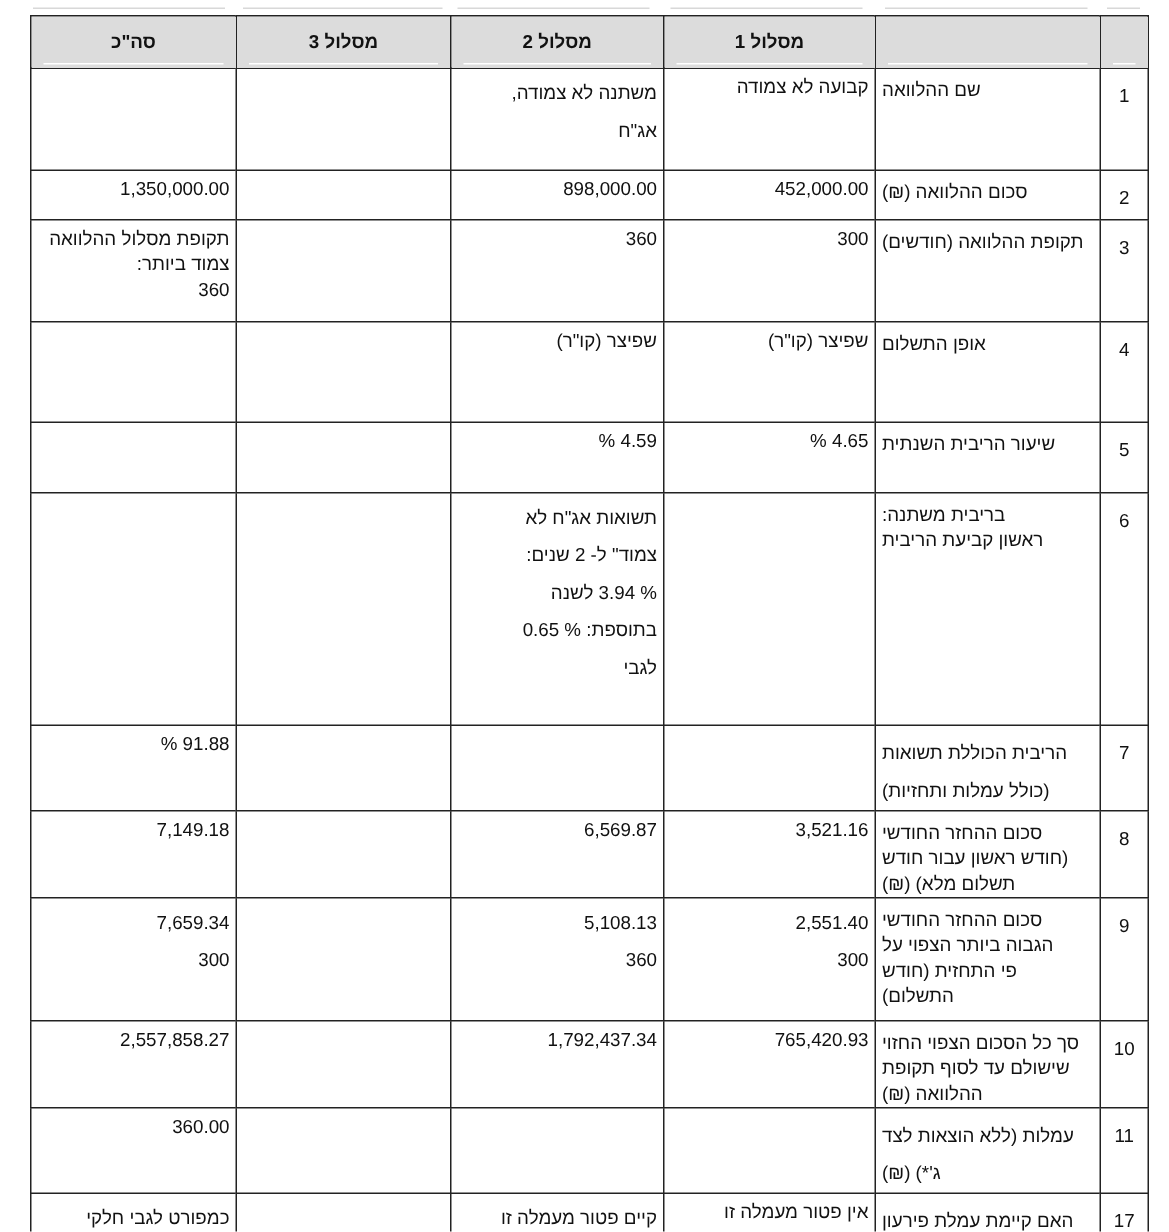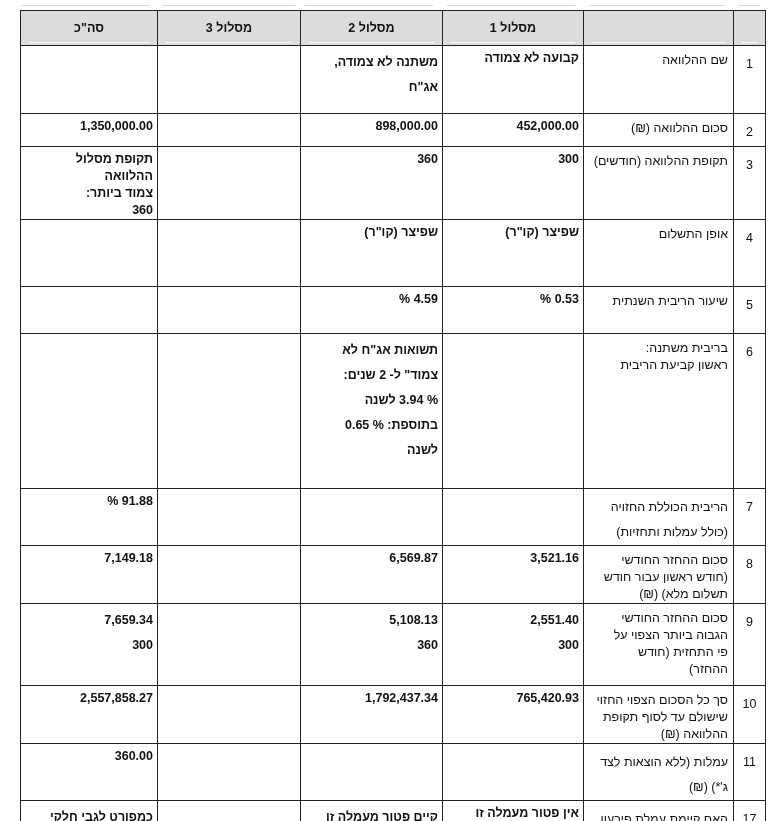--- a/index.html
+++ b/index.html
@@ -5,22 +5,22 @@
   html, body { margin:0; padding:0; background:#fff; }
   body { width:779px; height:821px; overflow:hidden; position:relative;
          font-family:"Liberation Sans", "DejaVu Sans", sans-serif; color:#111; }
   .topline { position:absolute; top:5px; height:1px; background:#d8d8d8; }
   table.grid { position:absolute; left:20px; top:10px; border-collapse:collapse; direction:rtl;
                table-layout:fixed; width:745px; }
   table.grid td, table.grid th { border:1.3px solid #222; vertical-align:top; padding:0; font-size:12.5px; line-height:17px; }
   th { background:#dcdcdc; font-weight:bold; font-size:13px; height:34px; text-align:center; vertical-align:middle !important; position:relative; }
   th .uline { position:absolute; left:8px; right:8px; bottom:2px; height:1px; background:#fff; }
   td.num { text-align:center; padding-top:10px !important; font-size:12px; }
-  td.lbl { padding:6px 5px 0 4px !important; text-align:right; }
-  td.val { padding:4px 4px 0 4px !important; text-align:right;font-weight:bold; }
+  td.lbl { padding:6px 5px 0 4px !important; text-align:left; }
+  td.val { padding:4px 4px 0 4px !important; text-align:right; }
   .line { display:block; }
   .sp { line-height:25px; }
 </style>
 </head>
 <body>
 
 <div class="topline" style="left:22px;width:128px"></div>
 <div class="topline" style="left:162px;width:133px"></div>
 <div class="topline" style="left:305px;width:128px"></div>
 <div class="topline" style="left:447px;width:128px"></div>
@@ -109,49 +109,49 @@
         </td>
         <td class="val"></td>
         <td class="val"></td>
       </tr>
       <tr style="height: 47px;">
         <td class="num"><span>5</span></td>
         <td class="lbl">
           <span class="line">שיעור הריבית השנתית</span>
         </td>
         <td class="val">
-          <span class="line">0.53 %</span>
+          <span class="line">4.65 %</span>
         </td>
         <td class="val">
           <span class="line">4.59 %</span>
         </td>
         <td class="val"></td>
         <td class="val"></td>
       </tr>
       <tr style="height: 155px;">
         <td class="num"><span>6</span></td>
         <td class="lbl">
           <span class="line">בריבית משתנה:</span>
           <span class="line">ראשון קביעת הריבית</span>
         </td>
         <td class="val"></td>
         <td class="val">
           <span class="line sp">תשואות אג"ח לא</span>
           <span class="line sp">צמוד" ל- 2 שנים:</span>
           <span class="line sp">% 3.94 לשנה</span>
           <span class="line sp">בתוספת: % 0.65</span>
-          <span class="line sp">לשנה</span>
+          <span class="line sp">לגבי</span>
         </td>
         <td class="val"></td>
         <td class="val"></td>
       </tr>
       <tr style="height: 44px;">
         <td class="num"><span>7</span></td>
         <td class="lbl">
-          <span class="line sp">הריבית הכוללת החזויה</span>
+          <span class="line sp">הריבית הכוללת תשואות</span>
           <span class="line sp">(כולל עמלות ותחזיות)</span>
         </td>
         <td class="val"></td>
         <td class="val"></td>
         <td class="val"></td>
         <td class="val">
           <span class="line">91.88 %</span>
         </td>
       </tr>
       <tr style="height: 55px;">
@@ -171,21 +171,21 @@
         <td class="val">
           <span class="line">7,149.18</span>
         </td>
       </tr>
       <tr style="height: 82px;">
         <td class="num"><span>9</span></td>
         <td class="lbl">
           <span class="line">סכום ההחזר החודשי</span>
           <span class="line">הגבוה ביותר הצפוי על</span>
           <span class="line">פי התחזית (חודש</span>
-          <span class="line">ההחזר)</span>
+          <span class="line">התשלום)</span>
         </td>
         <td class="val">
           <span class="line sp">2,551.40</span>
           <span class="line sp">300</span>
         </td>
         <td class="val">
           <span class="line sp">5,108.13</span>
           <span class="line sp">360</span>
         </td>
         <td class="val"></td>

